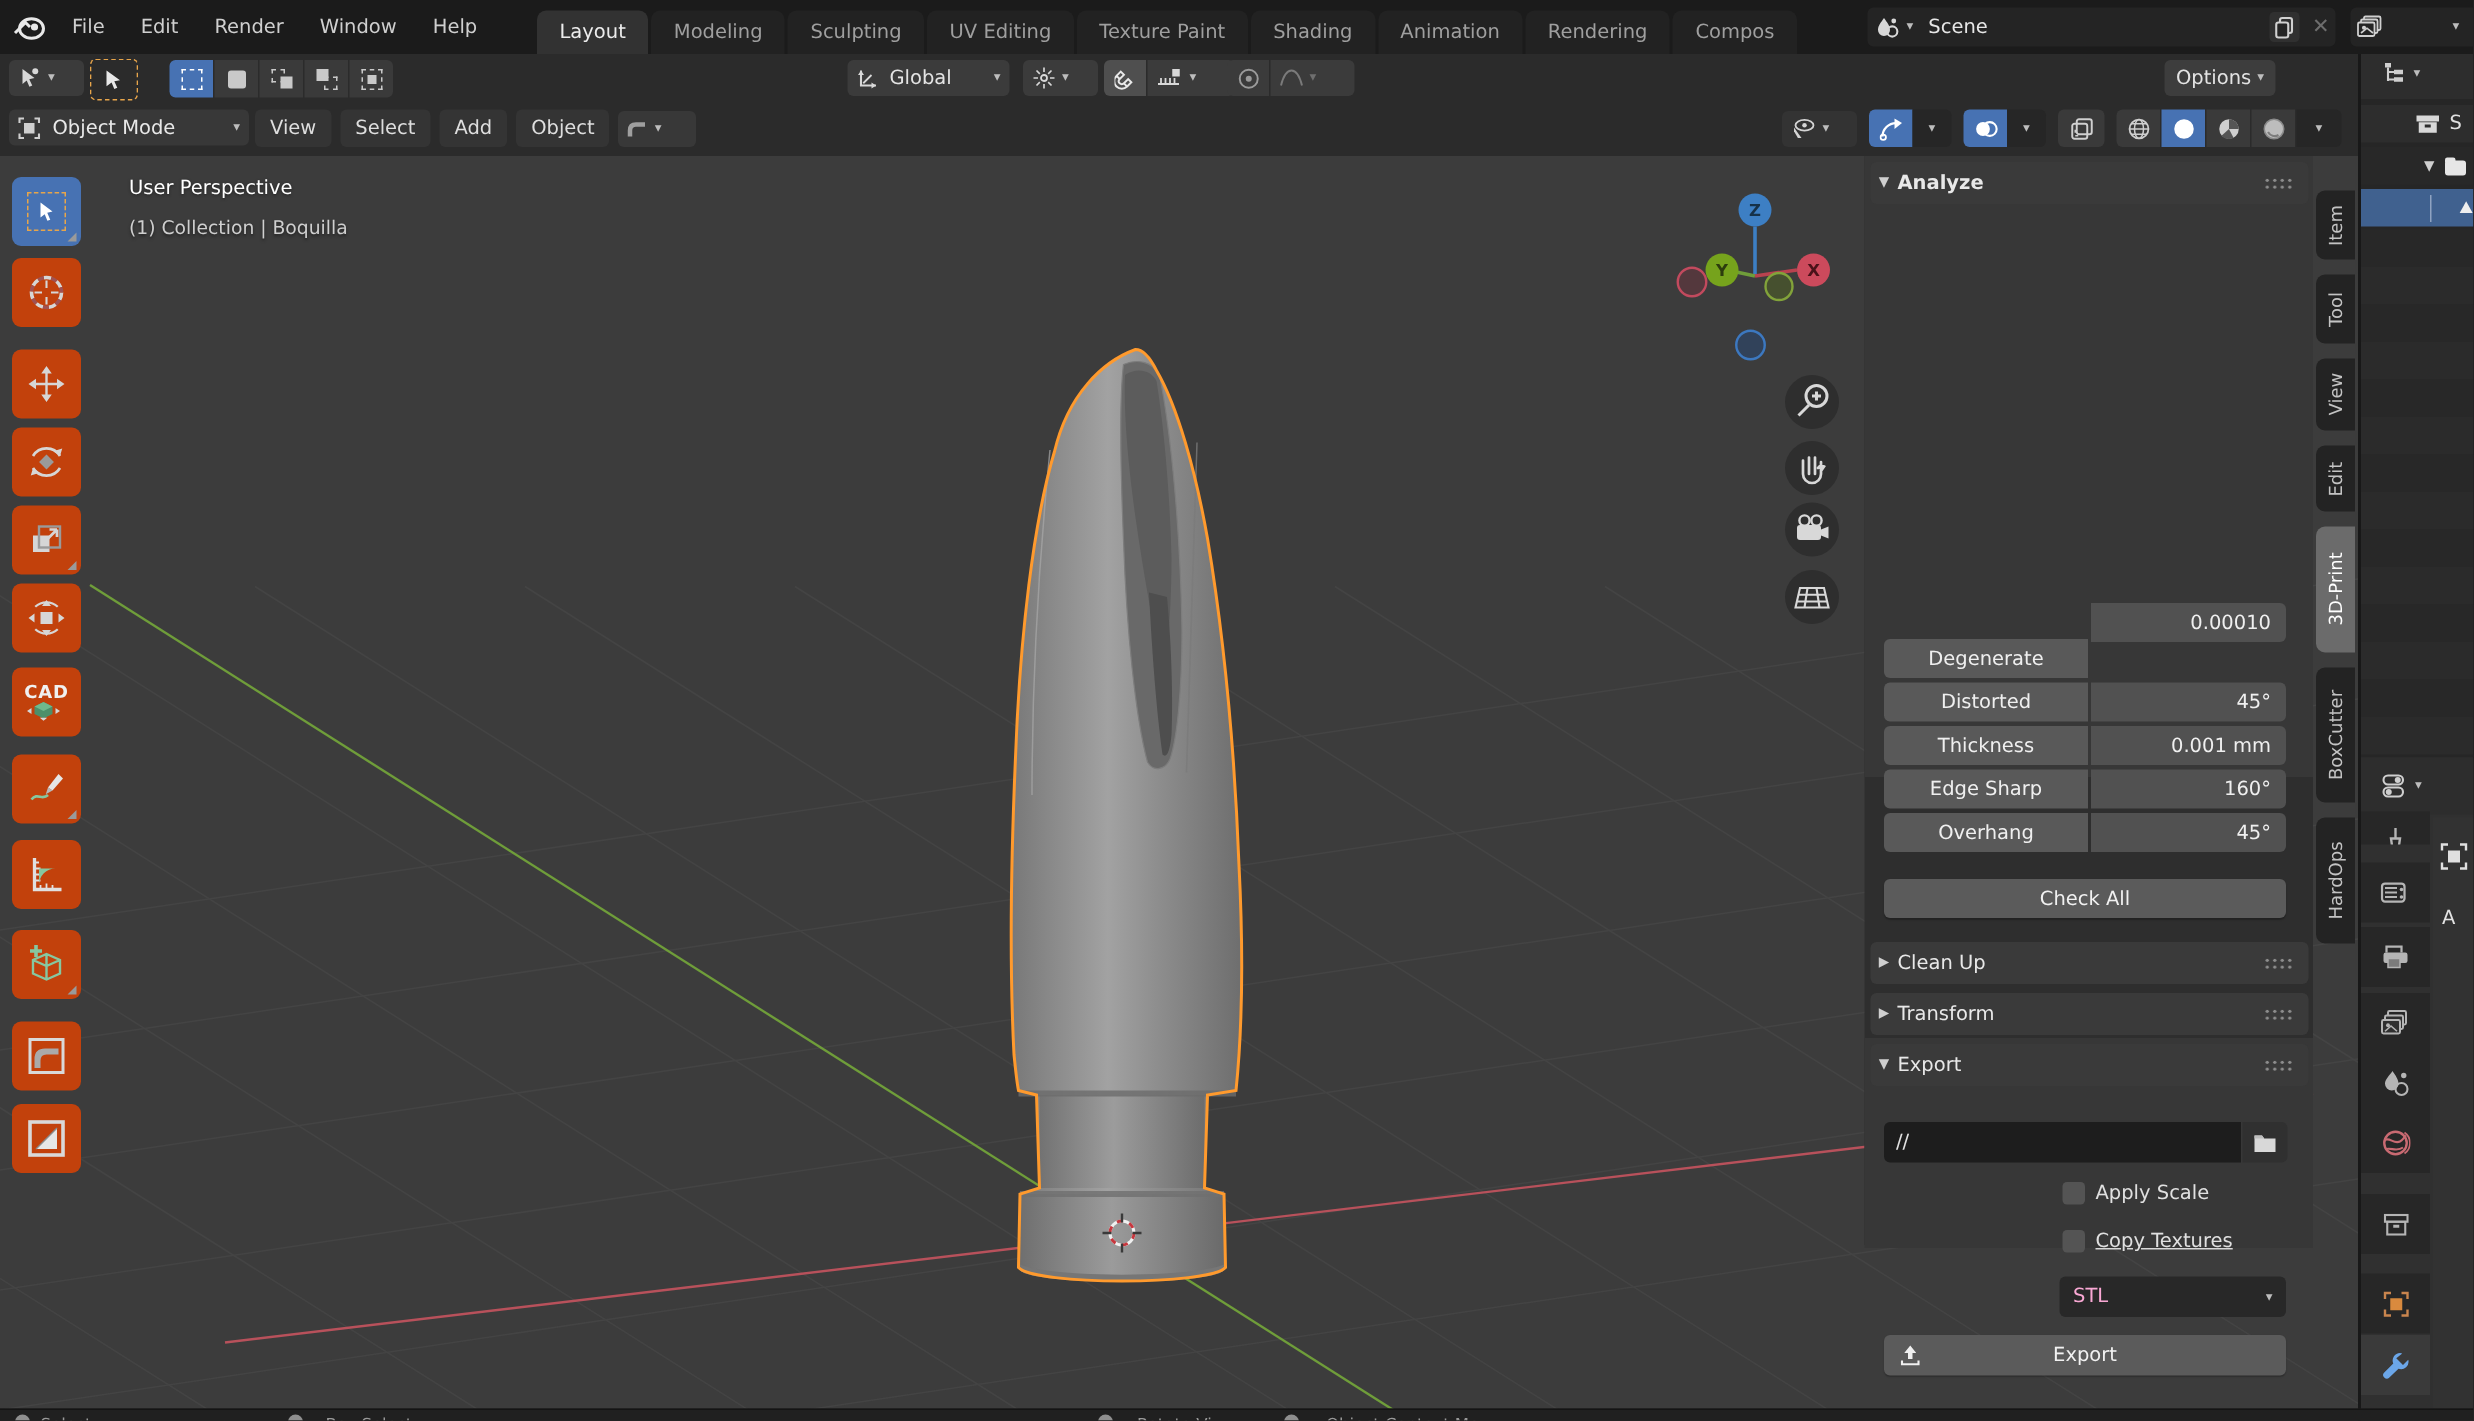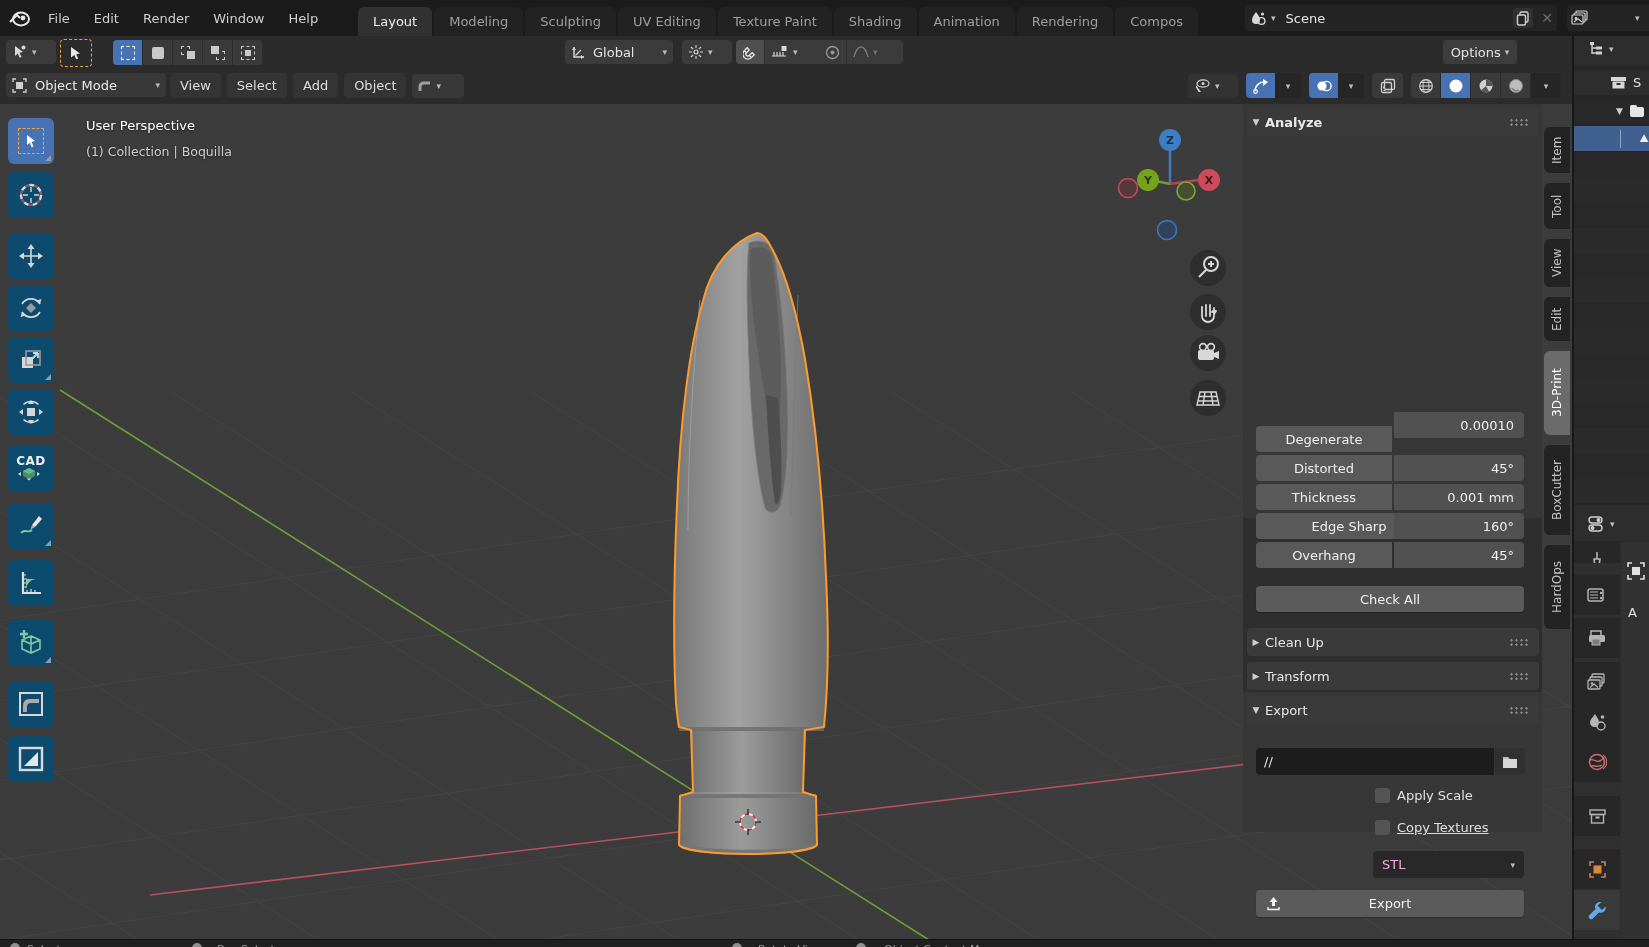--- a/index.html
+++ b/index.html
@@ -19,21 +19,21 @@
   
   .bar2{left:0;top:36px;width:1572px;height:32px;background:#2b2b2b;}
   .widget{background:#3b3b3b;border-radius:4px;height:24px;display:flex;align-items:center;padding:0 6px;}
   .iconbtn{background:#3b3b3b;border-radius:4px;height:24px;width:28px;display:flex;align-items:center;justify-content:center;}
   
   .vphead{left:0;top:68px;width:1572px;height:36px;background:#2b2b2b;}
   .hmenu{background:#343434;border-radius:4px;height:25px;padding:0 10px;display:flex;align-items:center;color:#dedede;margin-right:6px;}
   .togg{width:29px;height:25px;display:flex;align-items:center;justify-content:center;background:#3a3a3a;}
   .togg.on{background:#4772b3;}
   
-  .tool{left:8px;width:46px;height:46px;background:#0c4a6e;border-radius:6px;display:flex;align-items:center;justify-content:center;position:absolute;}
+  .tool{left:8px;width:46px;height:46px;background:#c2410c;border-radius:6px;display:flex;align-items:center;justify-content:center;position:absolute;}
   .tool.active{background:#4772b3;}
   .tool.sub:after{content:"";position:absolute;right:3px;bottom:3px;border-style:solid;border-width:0 0 6px 6px;border-color:transparent transparent #9a9a9a transparent;}
   
   .npanel{left:1243px;top:104px;width:299px;height:726px;background:#2e2e2e;}
   .pbody{position:absolute;left:0;width:299px;background:#373737;}
   .pstrip{position:absolute;left:4px;width:292px;height:28px;background:#3a3a3a;border-radius:4px;display:flex;align-items:center;color:#e8e8e8;}
   .pstrip .tri{width:18px;text-align:center;font-size:9px;color:#cfcfcf;}
   .dots{position:absolute;right:10px;top:10px;width:20px;height:8px;
         background-image:radial-gradient(#8d8d8d 1.1px, transparent 1.2px);background-size:5px 4.5px;}
   .gbtn{position:absolute;background:#5b5b5b;border-radius:4px;color:#f1f1f1;display:flex;align-items:center;justify-content:center;height:26px;
@@ -504,26 +504,26 @@
     <div class="pbody" style="top:0px;height:414px;"></div>
     <div class="pstrip" style="top:4px;">
       <span class="tri">▼</span>
       <b>Analyze</b>
       <div class="dots" style="top:10px;"></div>
     </div>
 
   </div>
   <div>
     <div class="cell-l" style="top:426px;">Degenerate</div>
-    <div class="cell-v" style="top:412px;">0.00010</div>
+    <div class="cell-v" style="top:402px;">0.00010</div>
     <div class="cell-l" style="top:455px;">Distorted</div>
     <div class="cell-v" style="top:455px;">45°</div>
     <div class="cell-l" style="top:484px;">Thickness</div>
     <div class="cell-v" style="top:484px;">0.001 mm</div>
-    <div class="cell-l" style="top:513px;padding-left:25px;">Edge Sharp</div>
+    <div class="cell-l" style="top:513px;">Edge Sharp</div>
     <div class="cell-v" style="top:513px;">160°</div>
     <div class="cell-l" style="top:542px;">Overhang</div>
     <div class="cell-v" style="top:542px;">45°</div>
     <style>.cell-l{left:1256px;}.cell-v{left:1394px;}</style>
     <div class="gbtn" style="left:1256px;top:586px;width:268px;">Check All</div>
   </div>
 
   <div>
     <div class="pstrip" style="left:1247px;top:628px;width:292px;">
       <span class="tri">▶</span>

